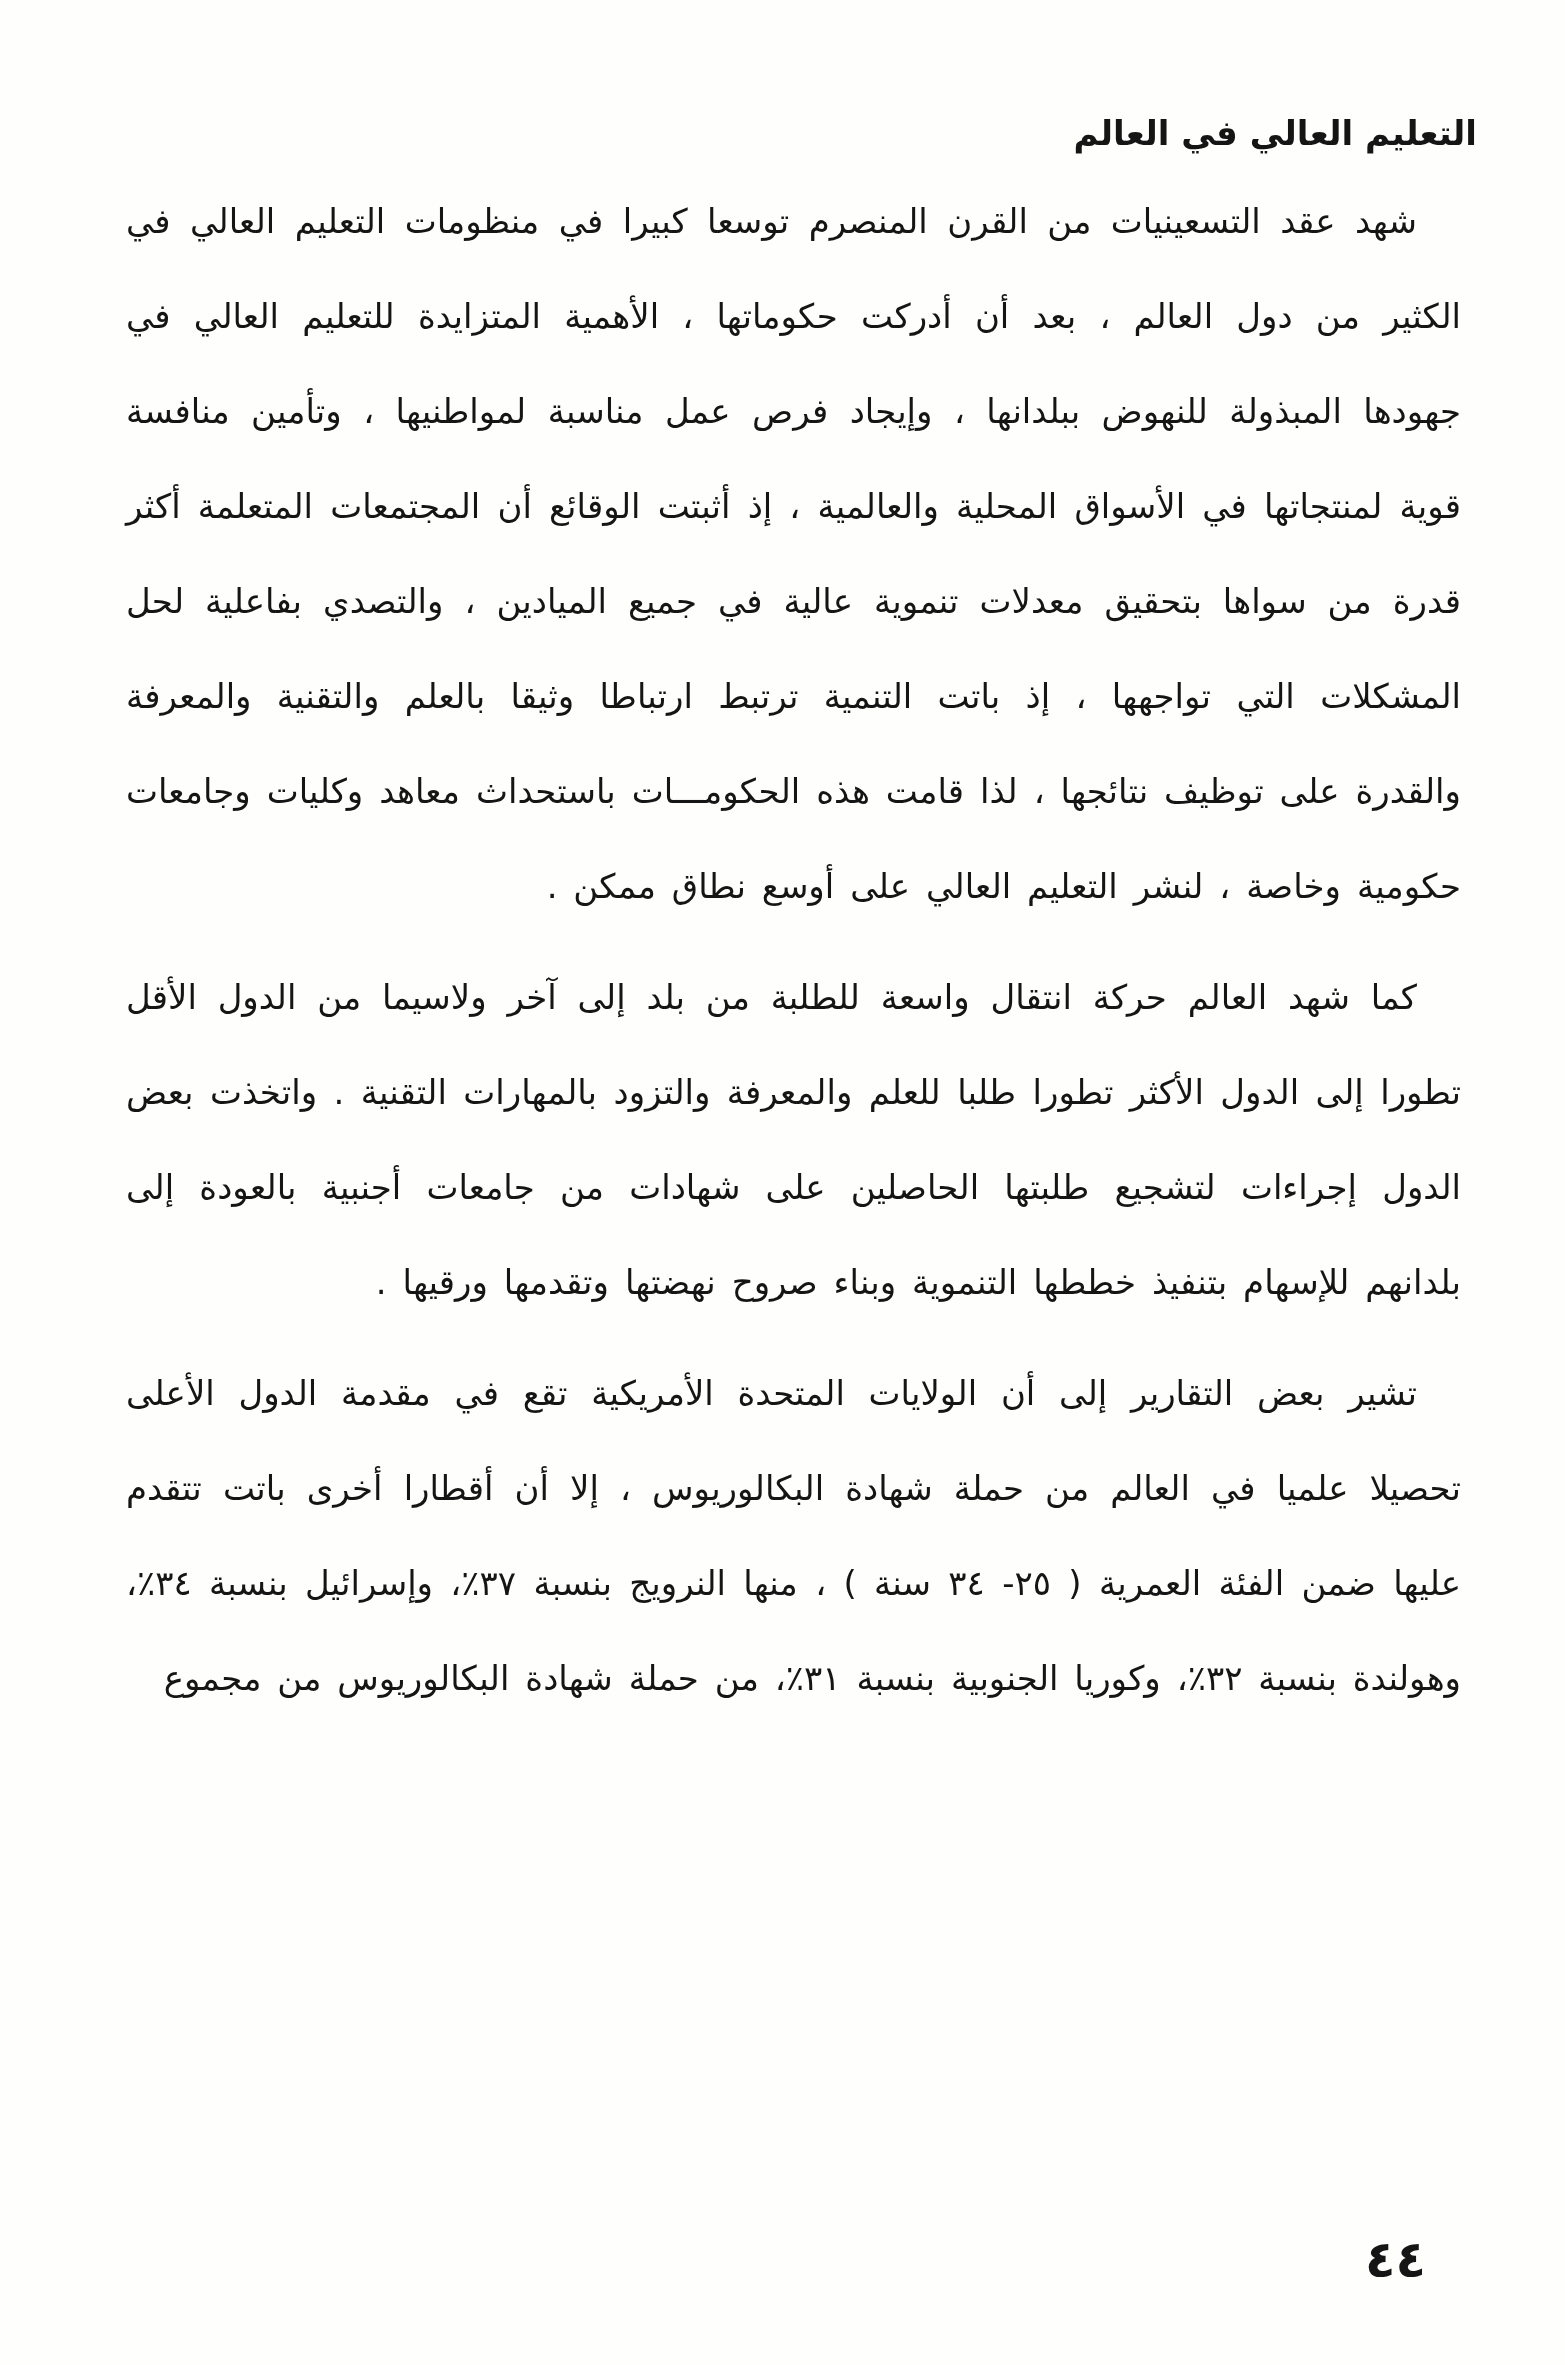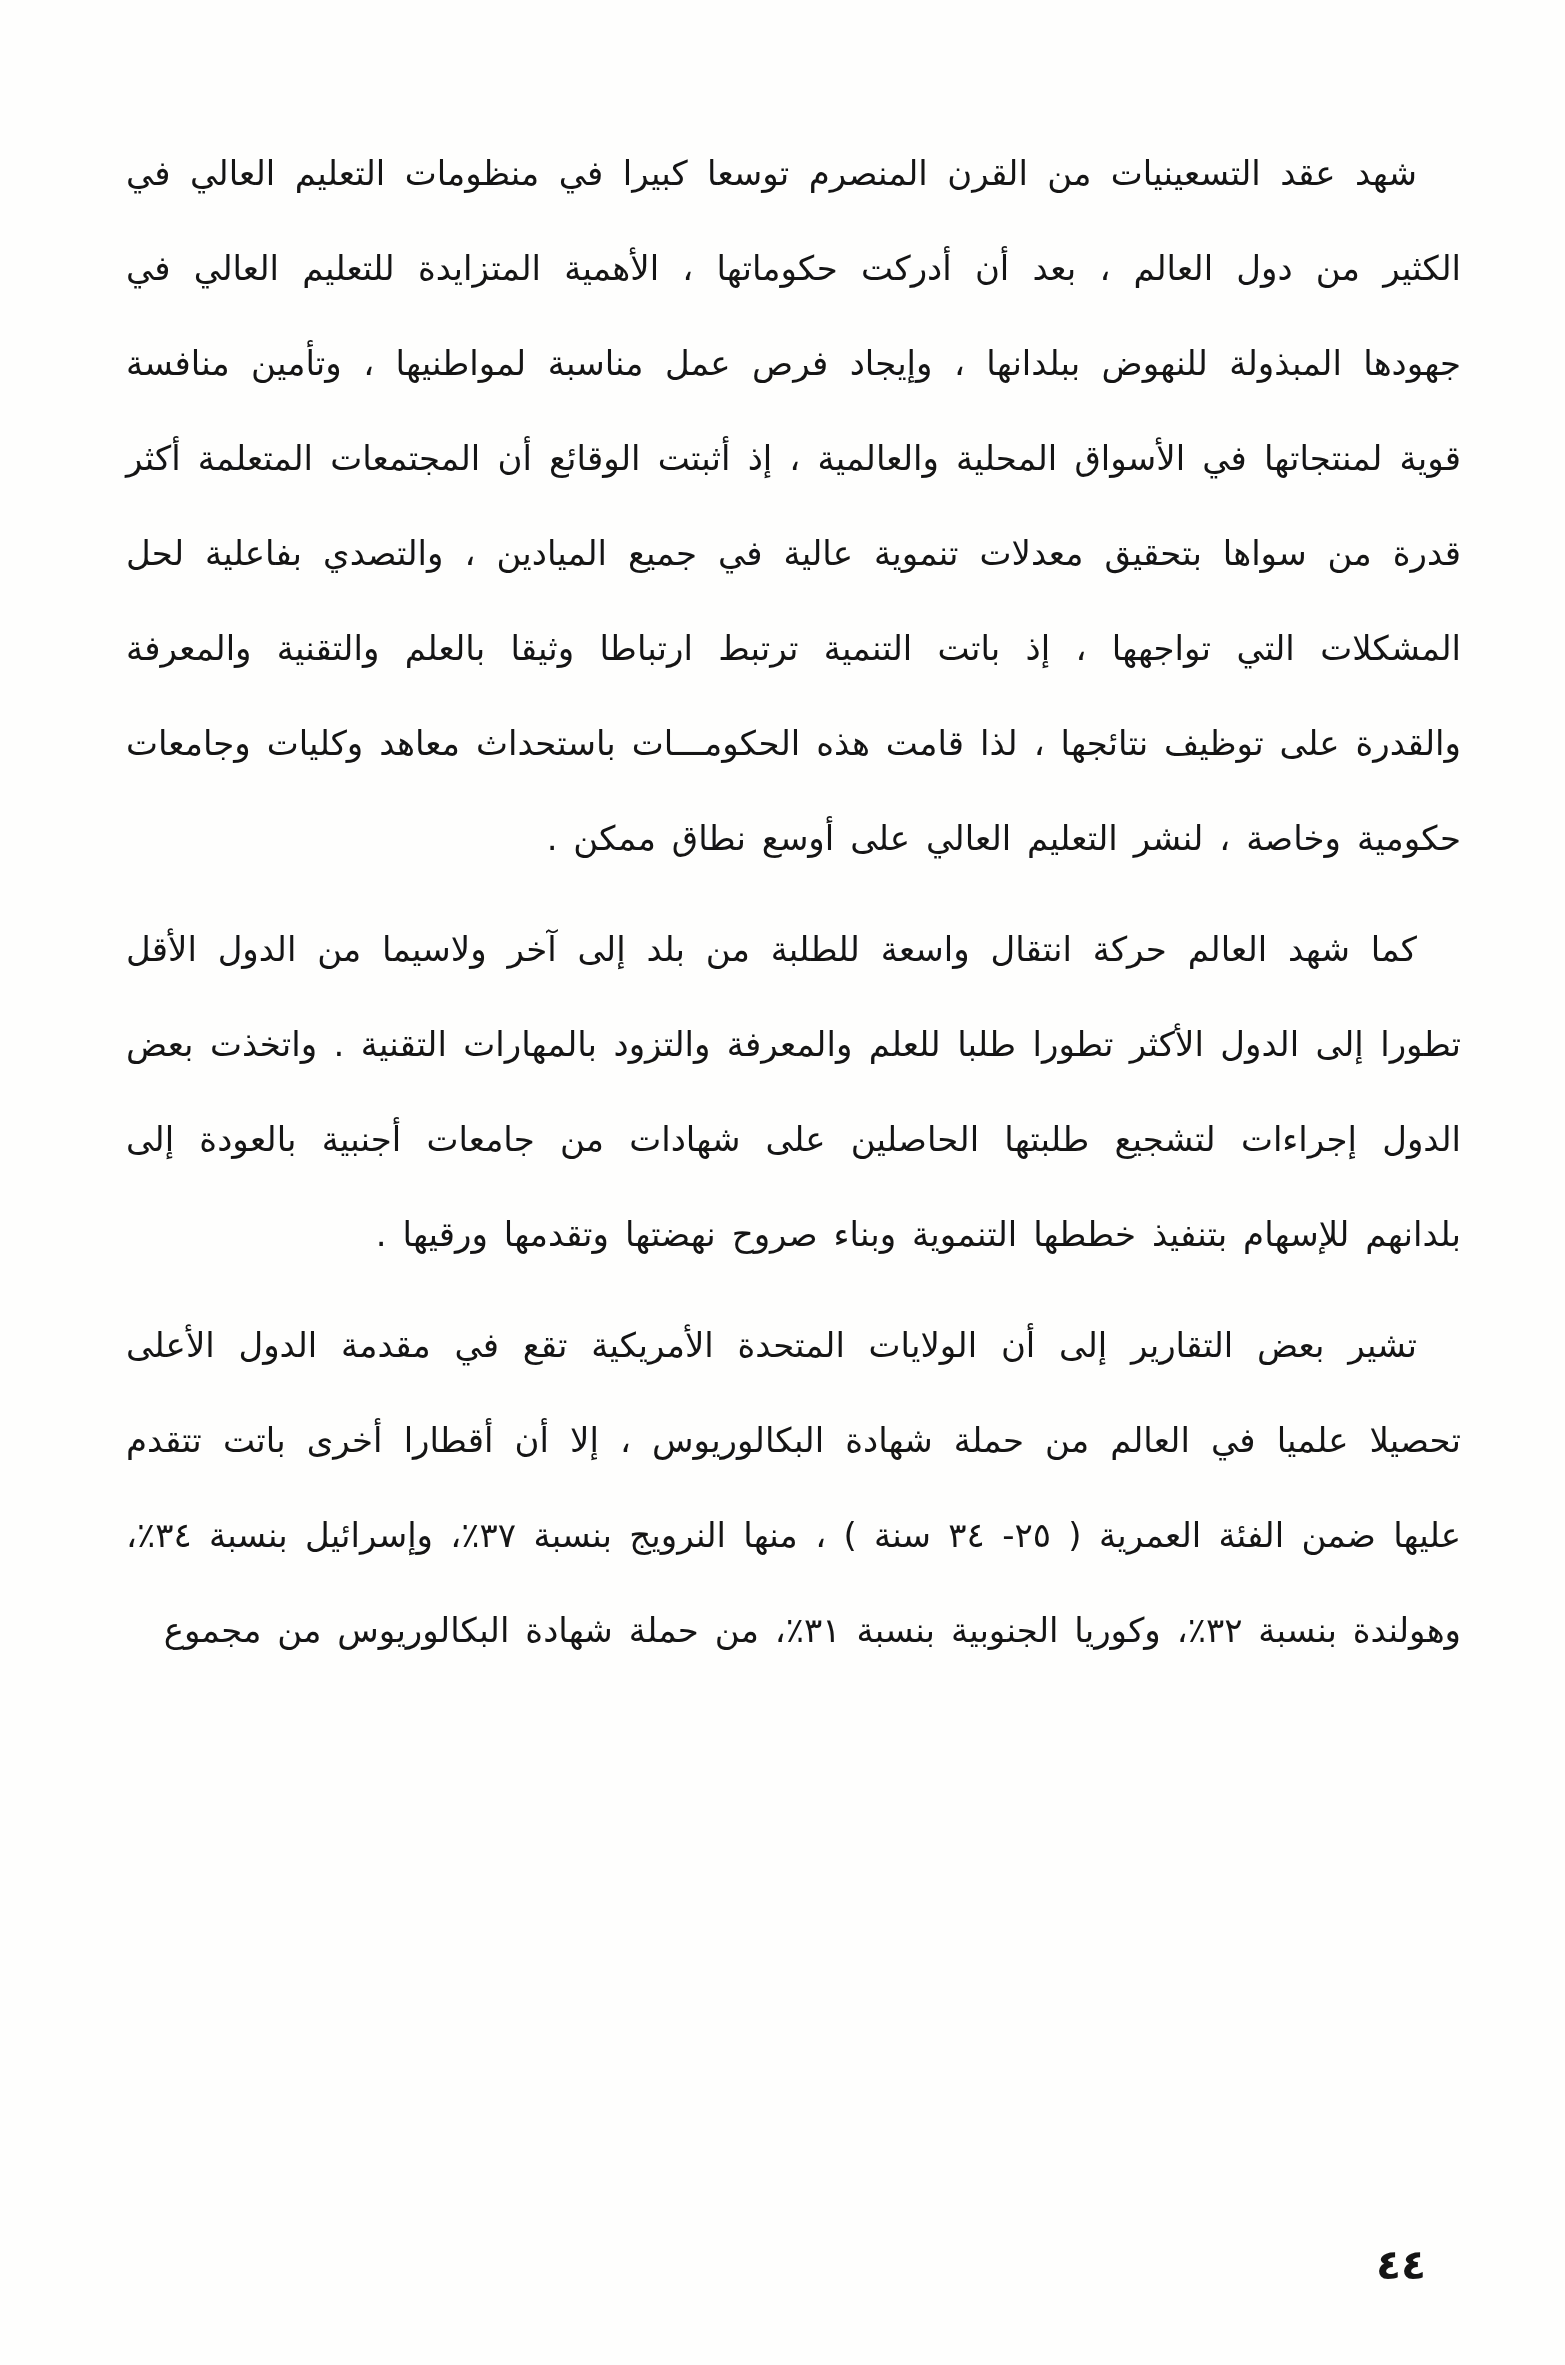--- a/index.html
+++ b/index.html
@@ -33,29 +33,30 @@
     margin: 16px;
     text-align: justify;
     text-justify: inter-word;
     word-spacing: 5.1px;
     text-indent: 44px;
   }
   .page-number {
     position: absolute;
     bottom: 77px;
     right: 139px;
-    font-size: 41px;
+    font-size: 50px;
     font-weight: bold;
     letter-spacing: 7.3px;
   }
 </style>
 </head>
 <body>
 
 <div class="page">
+  <h1 class="title">التعليم العالي في العالم</h1>
 
   <p class="para">شهد عقد التسعينيات من القرن المنصرم توسعا كبيرا في منظومات التعليم العالي في الكثير من دول العالم ، بعد أن أدركت حكوماتها ، الأهمية المتزايدة للتعليم العالي في جهودها المبذولة للنهوض ببلدانها ، وإيجاد فرص عمل مناسبة لمواطنيها ، وتأمين منافسة قوية لمنتجاتها في الأسواق المحلية والعالمية ، إذ أثبتت الوقائع أن المجتمعات المتعلمة أكثر قدرة من سواها بتحقيق معدلات تنموية عالية في جميع الميادين ، والتصدي بفاعلية لحل المشكلات التي تواجهها ، إذ باتت التنمية ترتبط ارتباطا وثيقا بالعلم والتقنية والمعرفة والقدرة على توظيف نتائجها ، لذا قامت هذه الحكومـــات باستحداث معاهد وكليات وجامعات حكومية وخاصة ، لنشر التعليم العالي على أوسع نطاق ممكن .</p>
 
   <p class="para">كما شهد العالم حركة انتقال واسعة للطلبة من بلد إلى آخر ولاسيما من الدول الأقل تطورا إلى الدول الأكثر تطورا طلبا للعلم والمعرفة والتزود بالمهارات التقنية . واتخذت بعض الدول إجراءات لتشجيع طلبتها الحاصلين على شهادات من جامعات أجنبية بالعودة إلى بلدانهم للإسهام بتنفيذ خططها التنموية وبناء صروح نهضتها وتقدمها ورقيها .</p>
 
   <p class="para">تشير بعض التقارير إلى أن الولايات المتحدة الأمريكية تقع في مقدمة الدول الأعلى تحصيلا علميا في العالم من حملة شهادة البكالوريوس ، إلا أن أقطارا أخرى باتت تتقدم عليها ضمن الفئة العمرية ( ٢٥- ٣٤ سنة ) ، منها النرويج بنسبة ٣٧٪، وإسرائيل بنسبة ٣٤٪، وهولندة بنسبة ٣٢٪، وكوريا الجنوبية بنسبة ٣١٪، من حملة شهادة البكالوريوس من مجموع</p>
 
   <div class="page-number">٤٤</div>
 </div>
 

